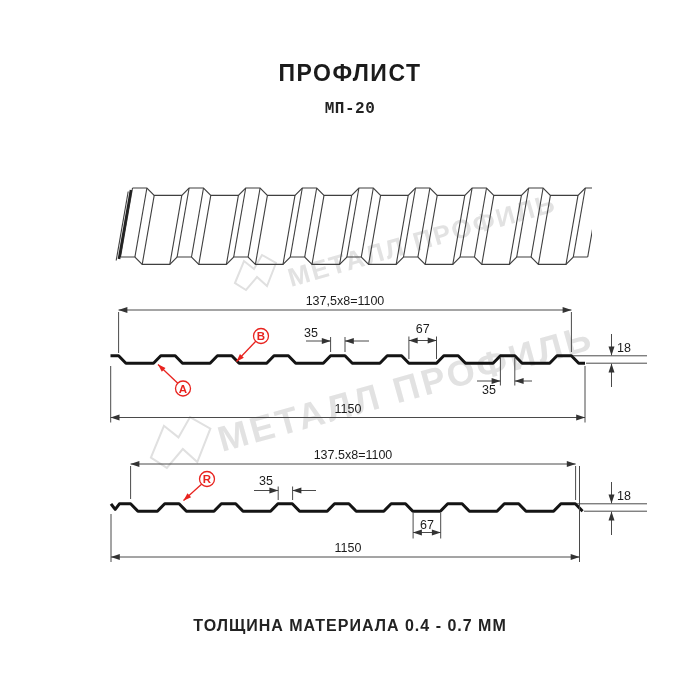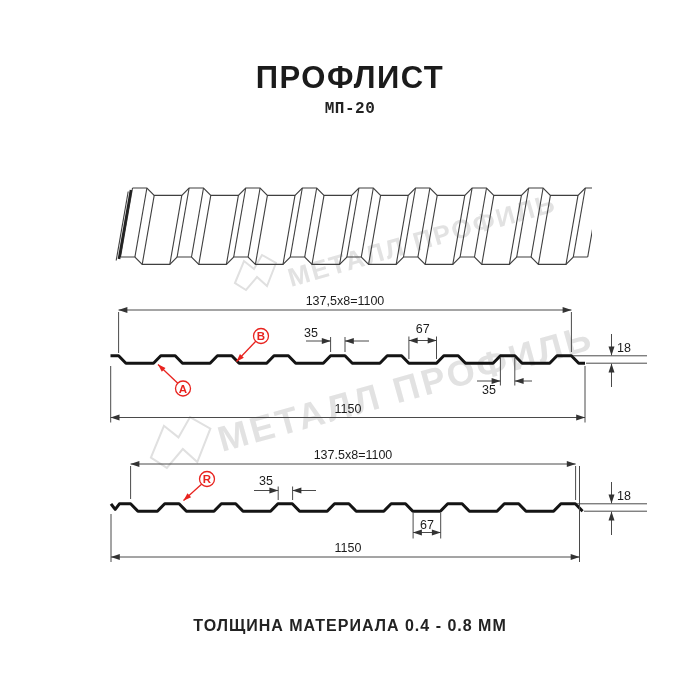--- a/index.html
+++ b/index.html
@@ -1,19 +1,19 @@
 <!DOCTYPE html>
 <html><head>
 <meta charset="utf-8">
 <style>
   html,body{margin:0;padding:0;background:#ffffff;}
   #stage{position:relative;width:700px;height:700px;background:#ffffff;overflow:hidden;
          font-family:"Liberation Sans",sans-serif;}
   .hdr{position:absolute;left:0;width:700px;text-align:center;color:#1b1b1b;}
-  #title{top:60px;font-size:31px;font-weight:bold;letter-spacing:1.5px;}
+  #title{top:60px;font-size:23px;font-weight:bold;letter-spacing:1.5px;}
   #subtitle{top:100px;font-size:16px;font-weight:bold;letter-spacing:0.5px;color:#222;font-family:Liberation Mono, monospace;}
   #footer{top:617px;font-size:16px;font-weight:bold;letter-spacing:1px;color:#222;}
   svg{position:absolute;left:0;top:0;}
   .thin{stroke:#4a4a4a;stroke-width:1;fill:none;}
   .thick{stroke:#141414;stroke-width:3;fill:none;stroke-linejoin:round;}
   .dimtxt{font-family:"Liberation Sans",sans-serif;font-size:12.5px;fill:#1c1c1c;}
   .redln{stroke:#e8231f;stroke-width:1.3;fill:none;}
   .redtxt{font-family:"Liberation Sans",sans-serif;font-size:11.5px;font-weight:bold;fill:#e8231f;}
   .wmtxt{font-family:"Liberation Sans",sans-serif;font-weight:bold;fill:#e2e2e2;}
   .wmlogo{stroke:#e0e0e0;fill:none;}
@@ -165,14 +165,14 @@
       <line class="thin" x1="579.5" y1="466" x2="579.5" y2="562"></line>
       <line class="thin" x1="111" y1="557" x2="579.5" y2="557" marker-start="url(#arr)" marker-end="url(#arr)"></line>
       <text class="dimtxt" x="348" y="552" text-anchor="middle">1150</text>
 
       <line class="redln" x1="201.5" y1="484.3" x2="183.5" y2="500.5" marker-end="url(#arrR)"></line>
       <circle class="redln" cx="207" cy="479" r="7.5"></circle>
       <text class="redtxt" x="207" y="483.1" text-anchor="middle">R</text>
     </g>
   </svg>
 
-  <div id="footer" class="hdr">ТОЛЩИНА МАТЕРИАЛА 0.4 - 0.8 ММ</div>
+  <div id="footer" class="hdr">ТОЛЩИНА МАТЕРИАЛА 0.4 - 0.7 ММ</div>
 </div>
 
 </body></html>

